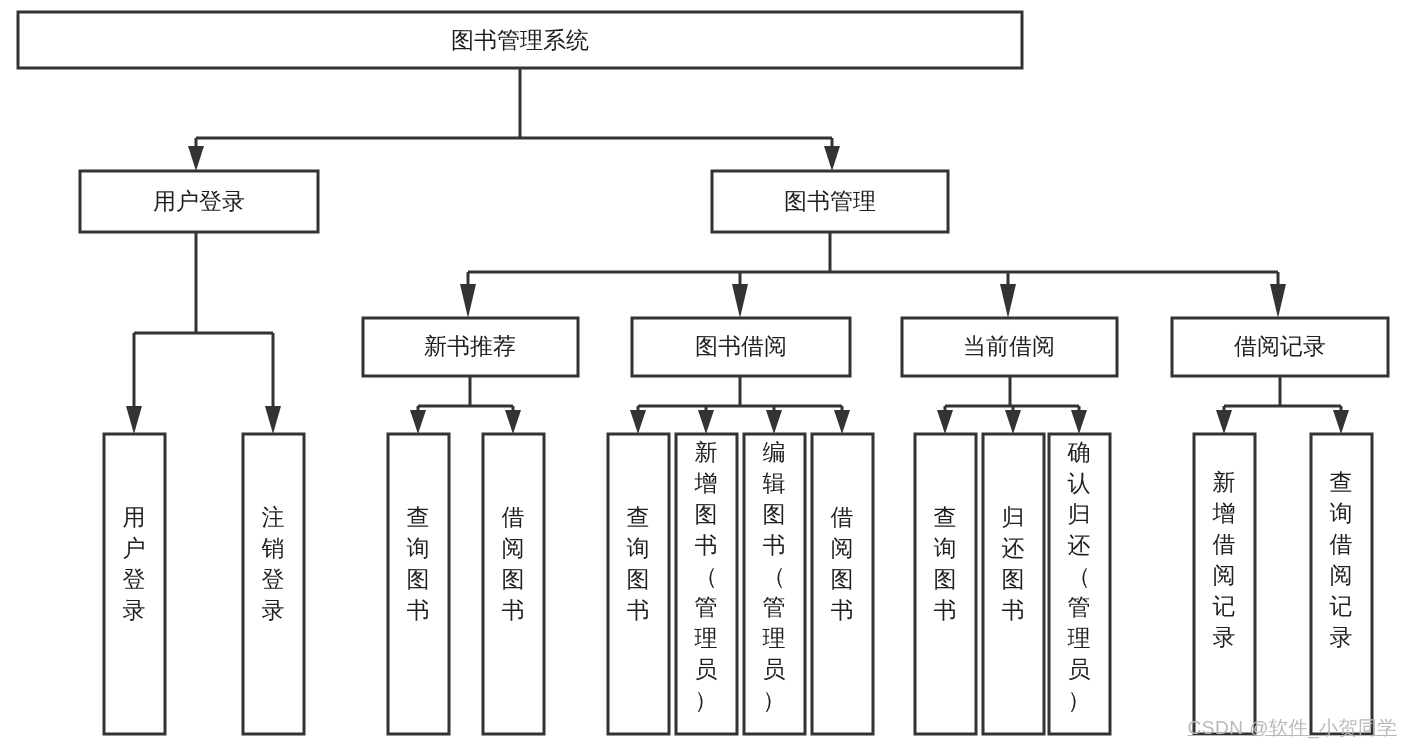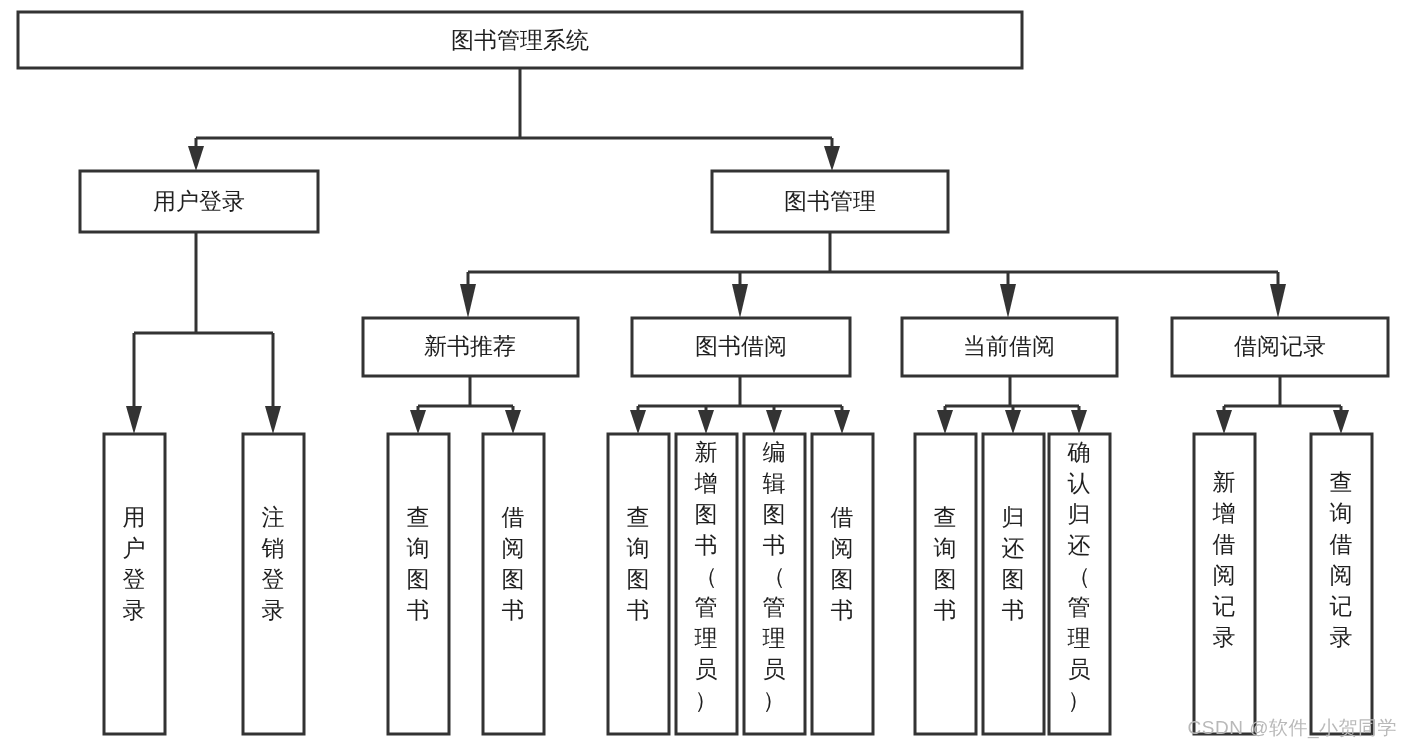--- a/index.html
+++ b/index.html
@@ -57,20 +57,21 @@
   .watermark {
     position: absolute;
     right: 8px;
     bottom: 6px;
     font-family: "Liberation Sans", "DejaVu Sans", sans-serif;
     font-size: 19px;
     color: #b9b9b9;
     letter-spacing: 0.5px;
     white-space: nowrap;
     pointer-events: none;
+    text-decoration: underline;
   }
 </style>
 </head>
 <body>
 
 <div id="diagram-root">
   <svg class="diagram" viewBox="0 0 1405 747" xmlns="http://www.w3.org/2000/svg">
 
     <g>
 

